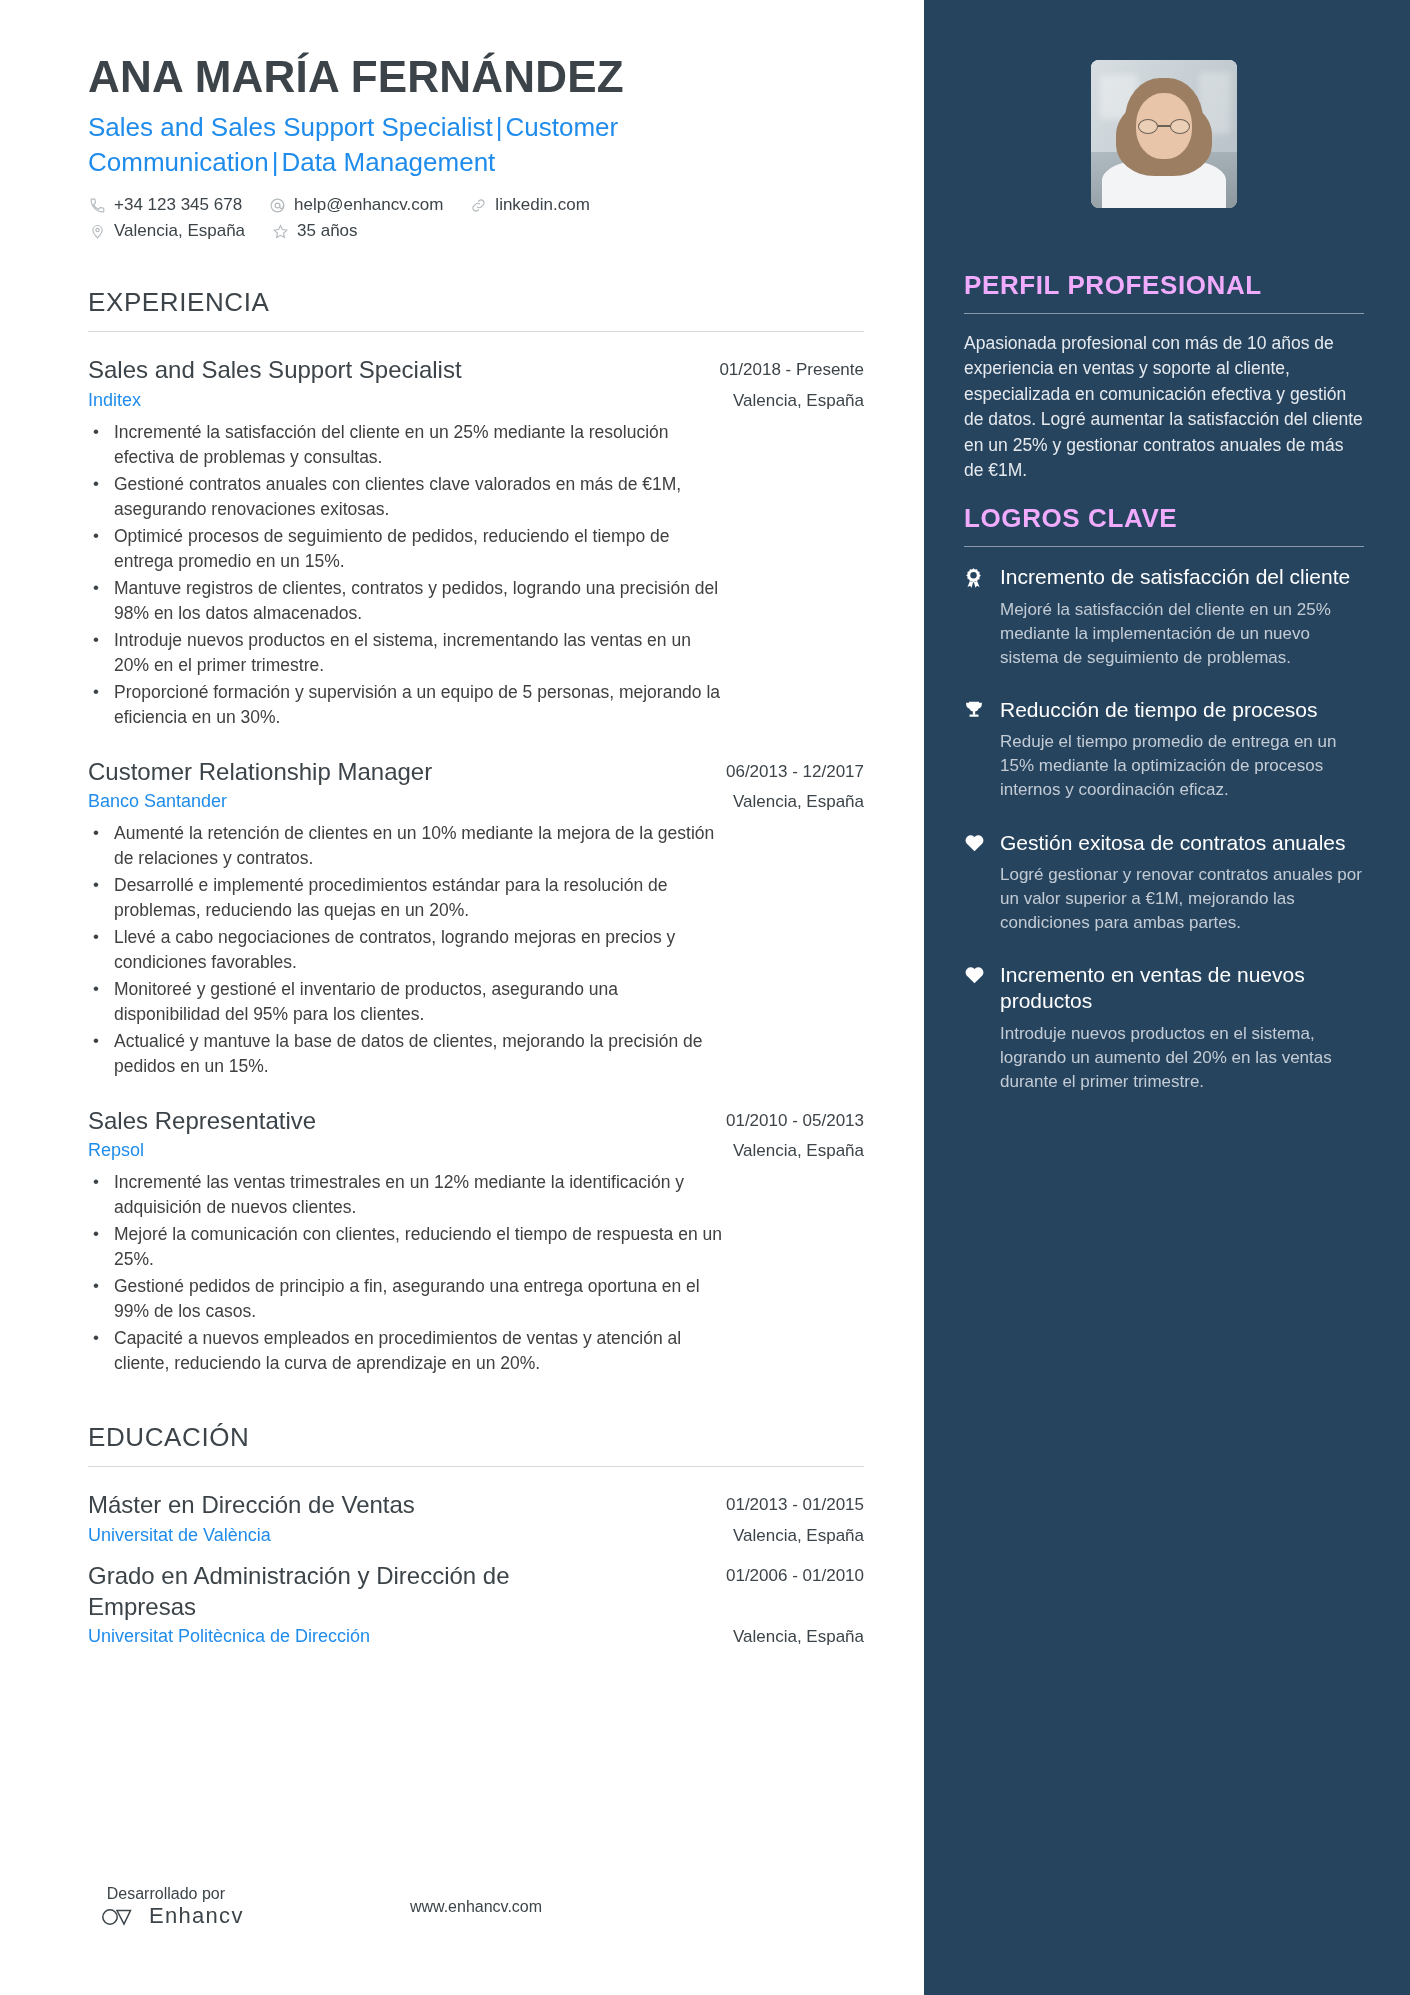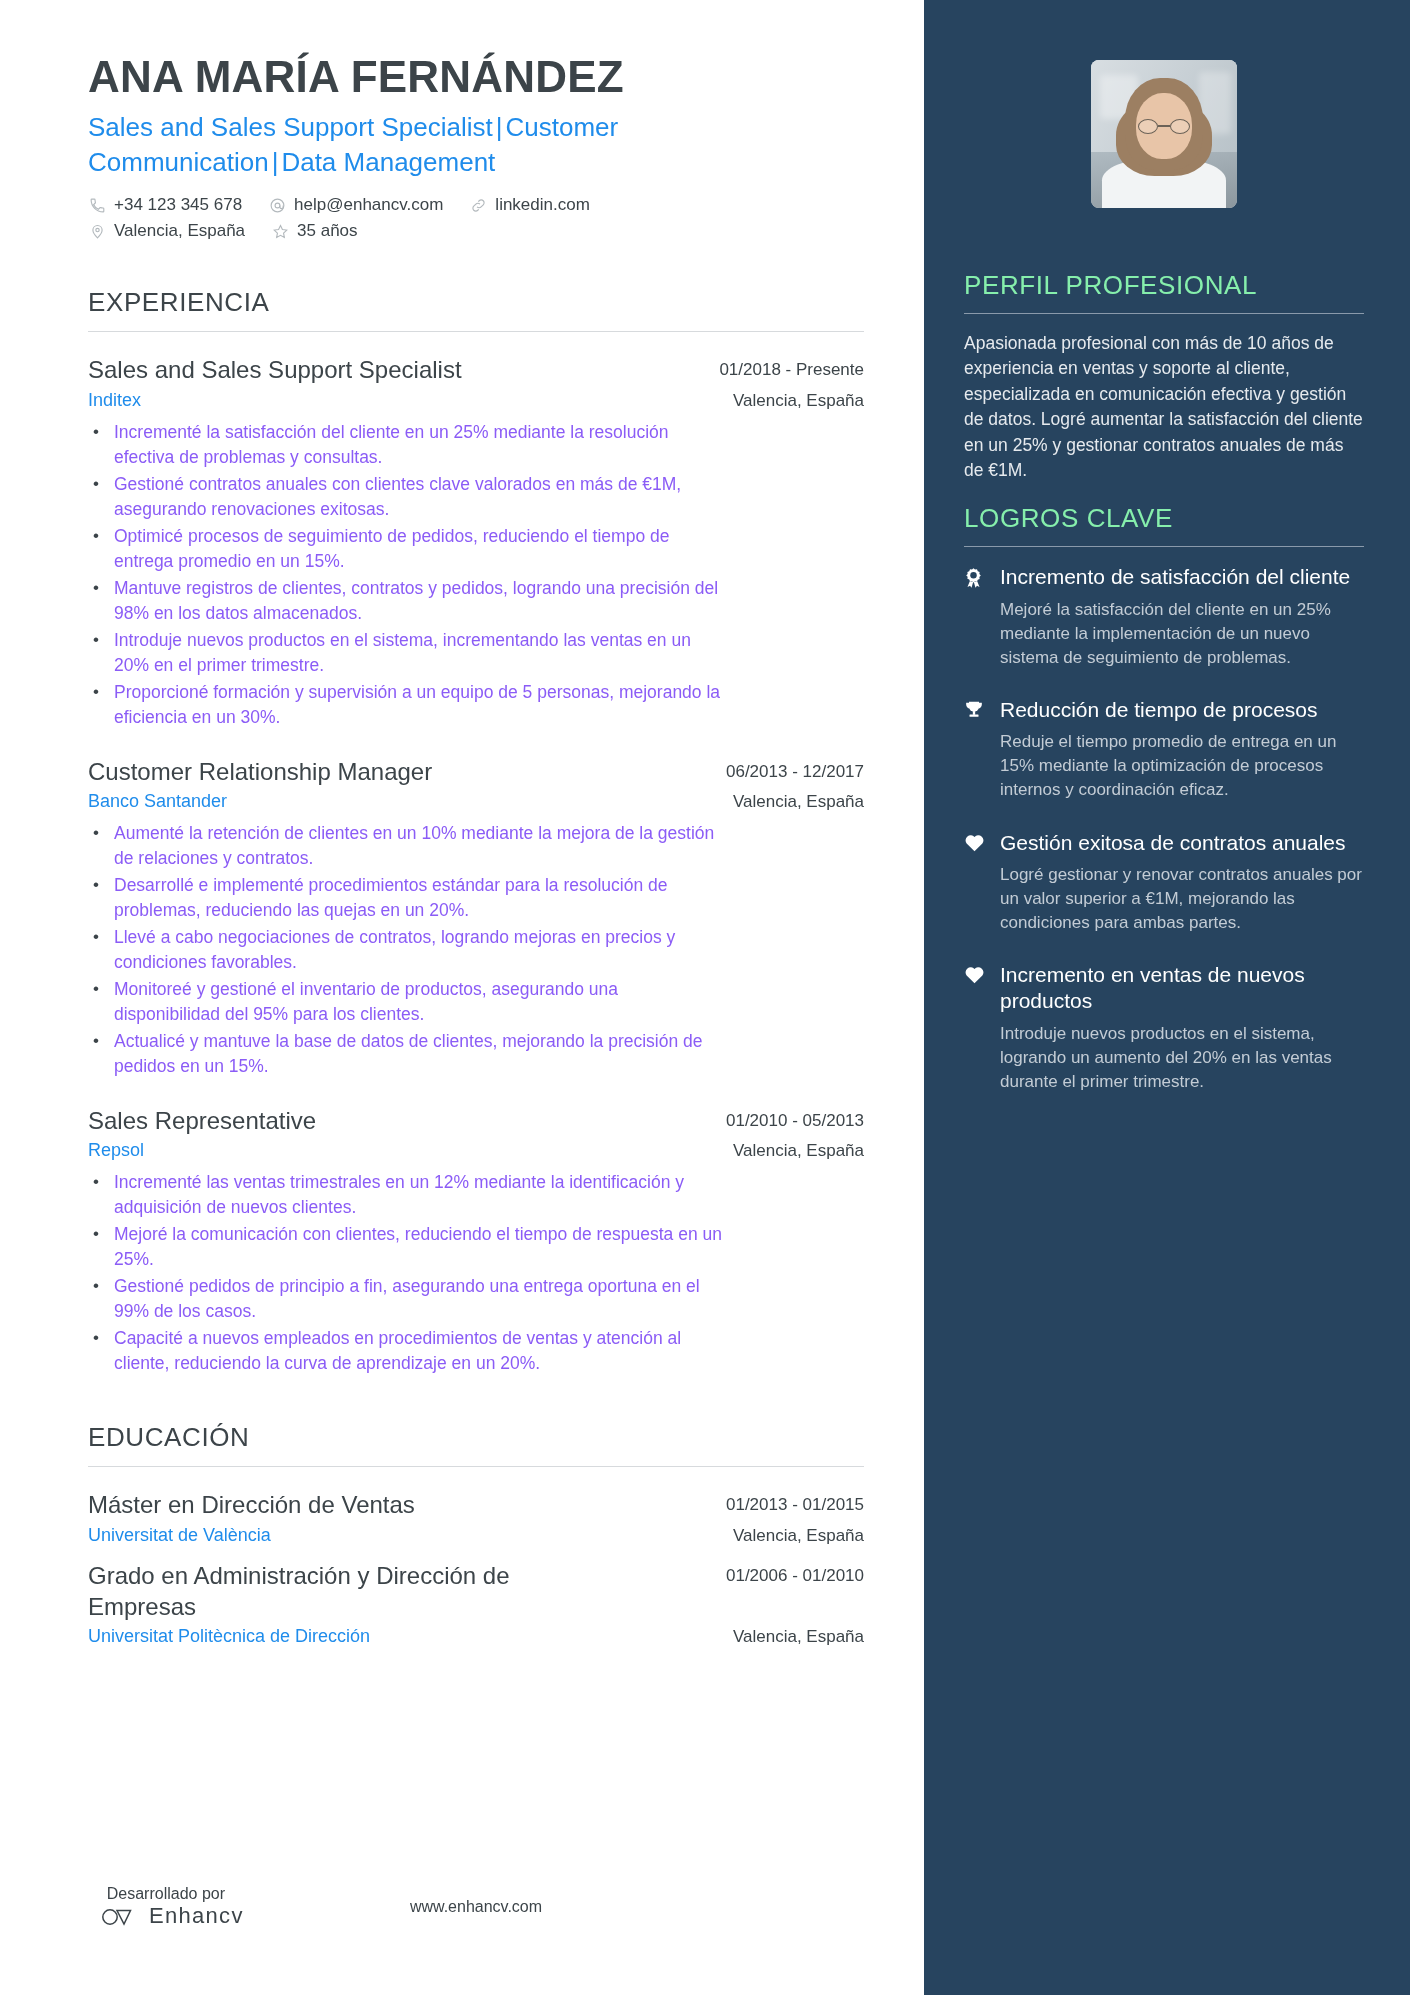--- a/index.html
+++ b/index.html
@@ -117,21 +117,21 @@
     color:#3c4449;
     white-space:nowrap;
   }
 
   ul.bullets { list-style:none; margin-top:9px; }
   ul.bullets li {
     position:relative;
     padding-left:26px;
     font-size:17.5px;
     line-height:1.43;
-    color:#8b5cf6;
+    color:#404040;
     margin-bottom:2px;
     max-width:640px;
   }
   ul.bullets li:before {
     content:"•";
     position:absolute;
     left:5px; top:0;
     color:#3c4449;
     font-size:17px;
   }
@@ -204,23 +204,23 @@
   .ph-face { position:absolute; left:50%; top:22%; transform:translateX(-50%); width:56px; height:66px; background:#e8c5a8; border-radius:48% 48% 46% 46%; }
   .ph-glasses { position:absolute; left:50%; top:40%; transform:translateX(-50%); width:52px; height:15px; }
   .ph-glasses i { position:absolute; top:0; width:20px; height:15px; border:1.6px solid #6b6257; border-radius:50%; background:rgba(255,255,255,.18); }
   .ph-glasses i.l { left:0; } .ph-glasses i.r { right:0; }
   .ph-glasses b { position:absolute; left:20px; top:6px; width:12px; height:1.6px; background:#6b6257; }
   .ph-body { position:absolute; left:50%; bottom:0; transform:translateX(-50%); width:124px; height:34%; background:#f2f4f5; border-radius:44% 44% 0 0; }
   .ph-neck { position:absolute; left:50%; bottom:30%; transform:translateX(-50%); width:26px; height:18px; background:#dcb294; }
 
   .r-title {
     font-size:26px;
-    color:#86efac;
+    color:#f0abfc;
     letter-spacing:0.6px;
-    font-weight:400;
+    font-weight:700;
   }
   .r-rule {
     height:1px;
     background:#8a9aab;
     margin-top:12px;
     margin-bottom:17px;
   }
   .r-body {
     font-size:17.5px;
     line-height:1.45;

